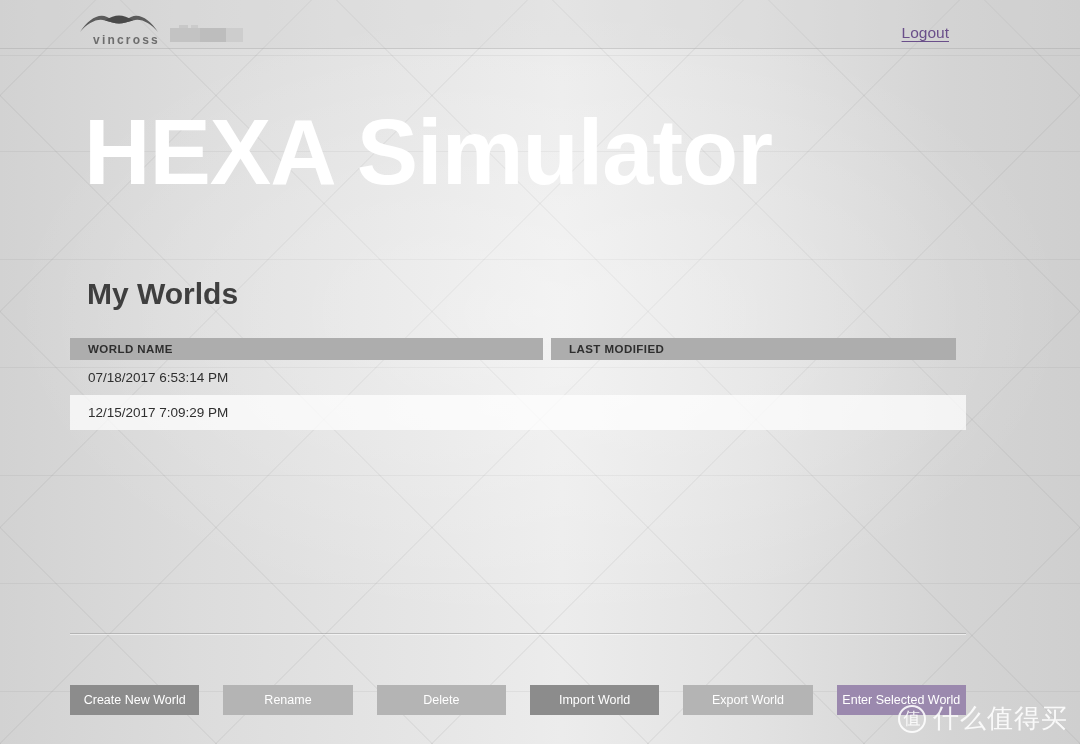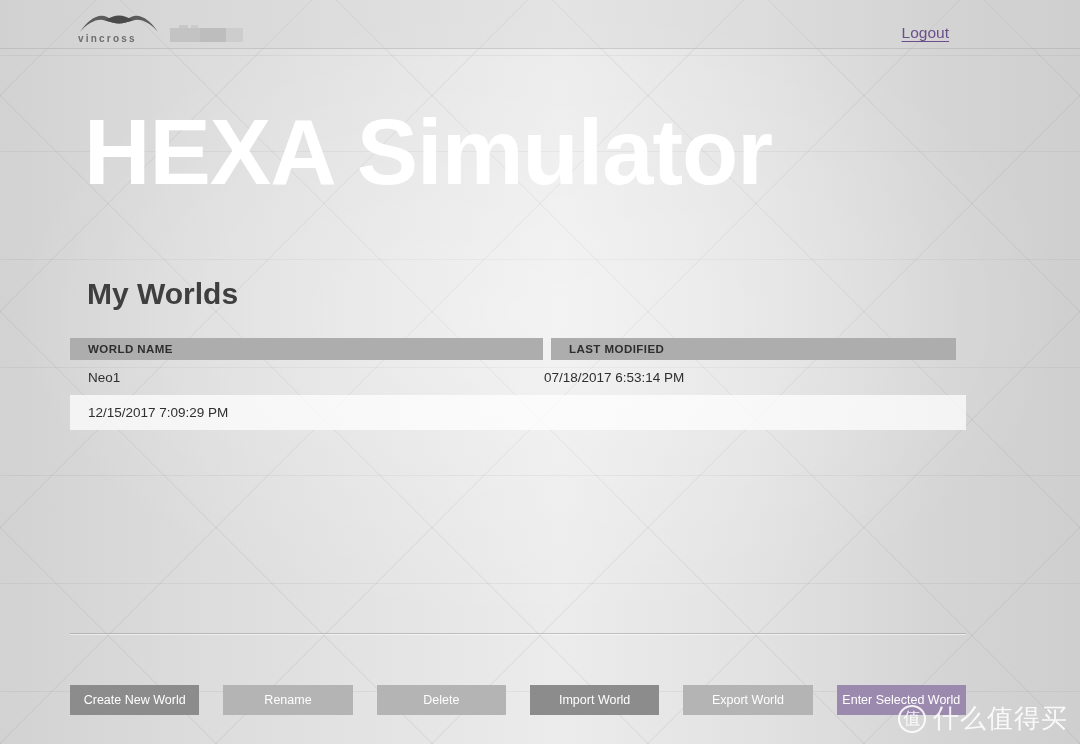--- a/index.html
+++ b/index.html
@@ -67,22 +67,22 @@
   }
 
   .brand-mark {
     display: block;
     width: 82px;
     height: 24px;
   }
 
   .brand-word {
     display: block;
-    text-align: left;
-    font-size: 10px;
+    text-align: right;
+    font-size: 12px;
     letter-spacing: 2.2px;
     color: #6d6d6d;
     font-weight: 600;
     margin-top: -1px;
     font-family: "Liberation Sans", sans-serif;
   }
 
   .redacted {
     position: absolute;
     left: 170px;
@@ -290,21 +290,20 @@
 
   <div class="section-title">My Worlds</div>
 
   <div class="worlds-table">
     <div class="table-head">
       <div class="th th-name">WORLD NAME</div>
       <div class="th th-modified">LAST MODIFIED</div>
     </div>
     <div class="table-body" id="table-body">
         <div class="row">
-          <div class="cell-name">Neo1</div>
           <div class="cell-modified">07/18/2017 6:53:14 PM</div>
         </div>
         <div class="row selected">
           <div class="cell-modified">12/15/2017 7:09:29 PM</div>
         </div>
       </div>
   </div>
 
   <div class="divider"></div>
 

